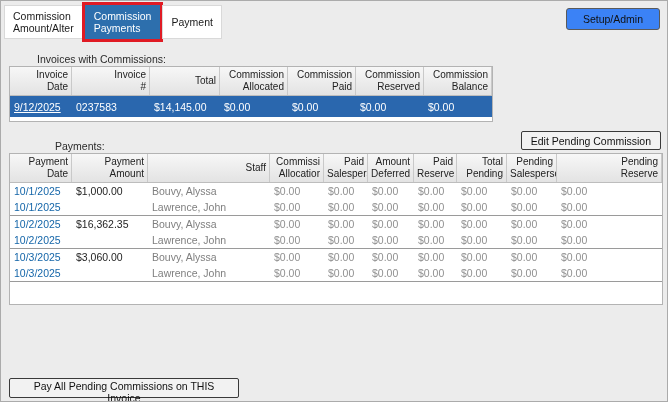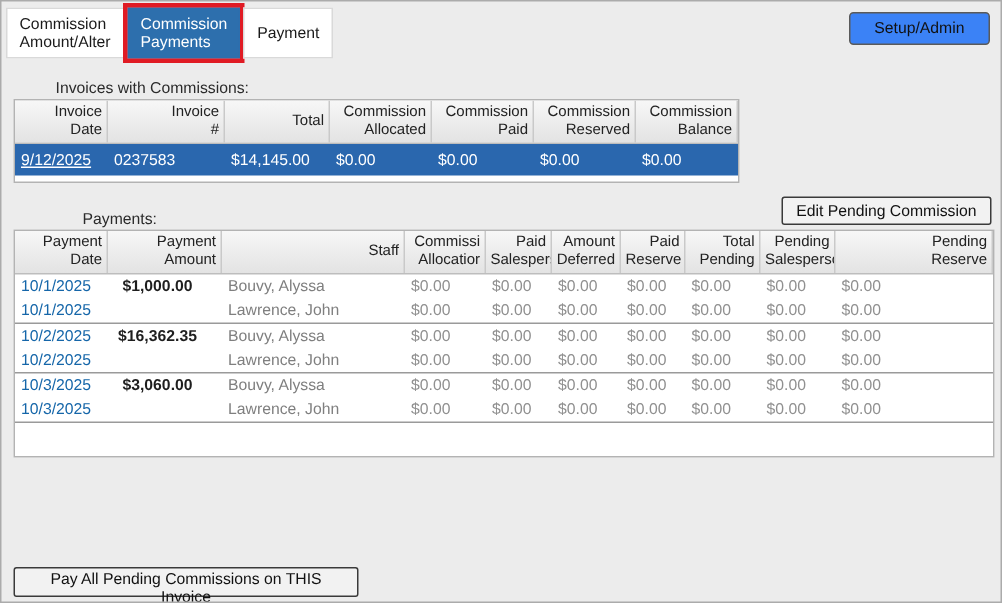--- a/index.html
+++ b/index.html
@@ -27,21 +27,21 @@
   .th{box-sizing:border-box;border-right:1px solid #C9C9C9;padding:1px 3px;display:flex;flex-direction:column;justify-content:center;overflow:hidden;flex:none;}
   .th div{font-size:10px;line-height:12px;white-space:nowrap;color:#222;}
 
   .grow{display:flex;align-items:center;}
   .irow{height:21px;}
   .irow.selected{background:#2A67AE;color:#FFFFFF;}
   .prow{height:16px;color:#909090;}
   .prow.sep{border-bottom:1px solid #9A9A9A;}
   .cell{box-sizing:border-box;padding:0 4px;font-size:10.5px;white-space:nowrap;overflow:hidden;flex:none;}
   .cell.link{color:#1566A9;}
-  .cell.amt{color:#1E1E1E;text-align:center;padding-right:14px;font-weight:bold;}
+  .cell.amt{color:#1E1E1E;text-align:left;padding-right:14px;}
   .cell.staff{color:#7F7F7F;}
 
   #edit-pending{position:absolute;top:130px;right:6px;height:19px;padding:0 9px;background:#F2F2F2;border:1px solid #3A3A3A;border-radius:2px;font-size:10.5px;}
   #pay-all{position:absolute;top:377px;left:8px;height:20px;width:230px;background:#F2F2F2;border:1px solid #3A3A3A;border-radius:2px;font-size:10.5px;}
 </style>
 </head>
 <body>
 
 <div id="window">
 

